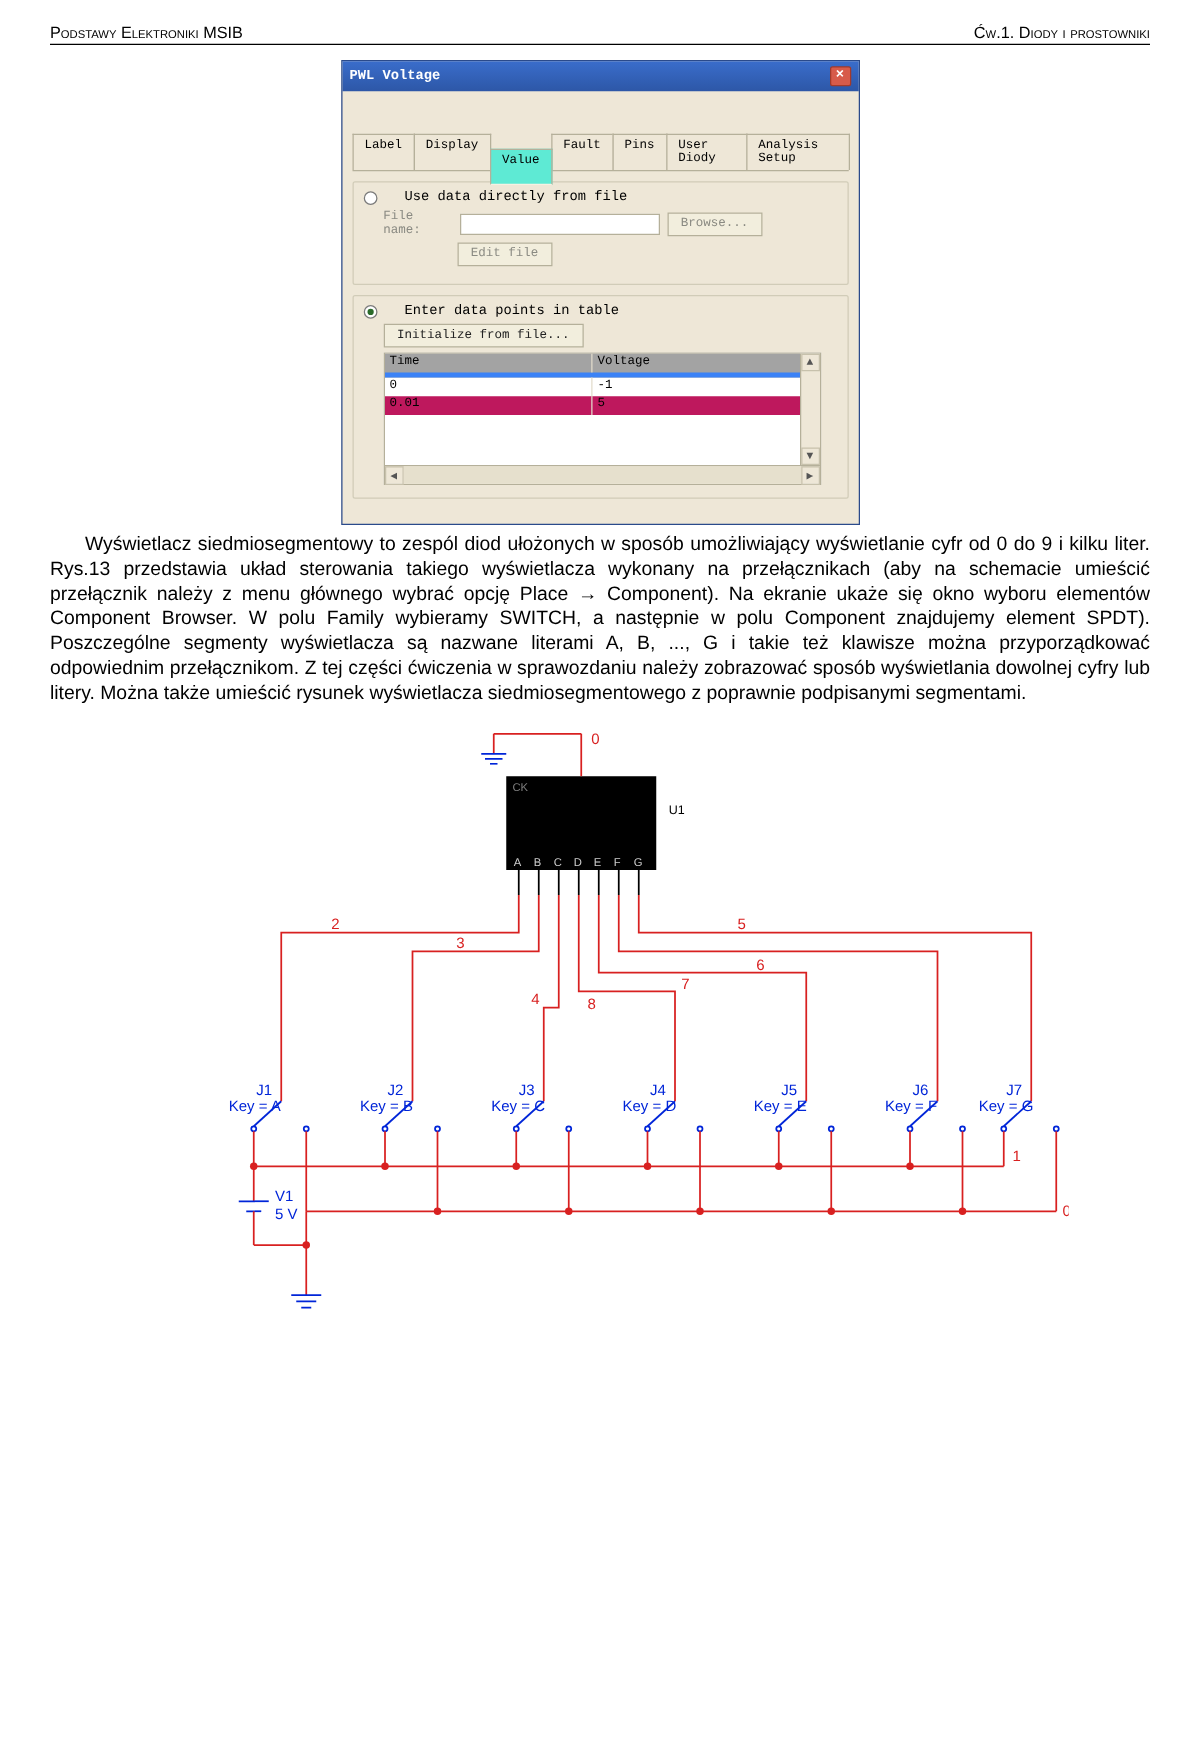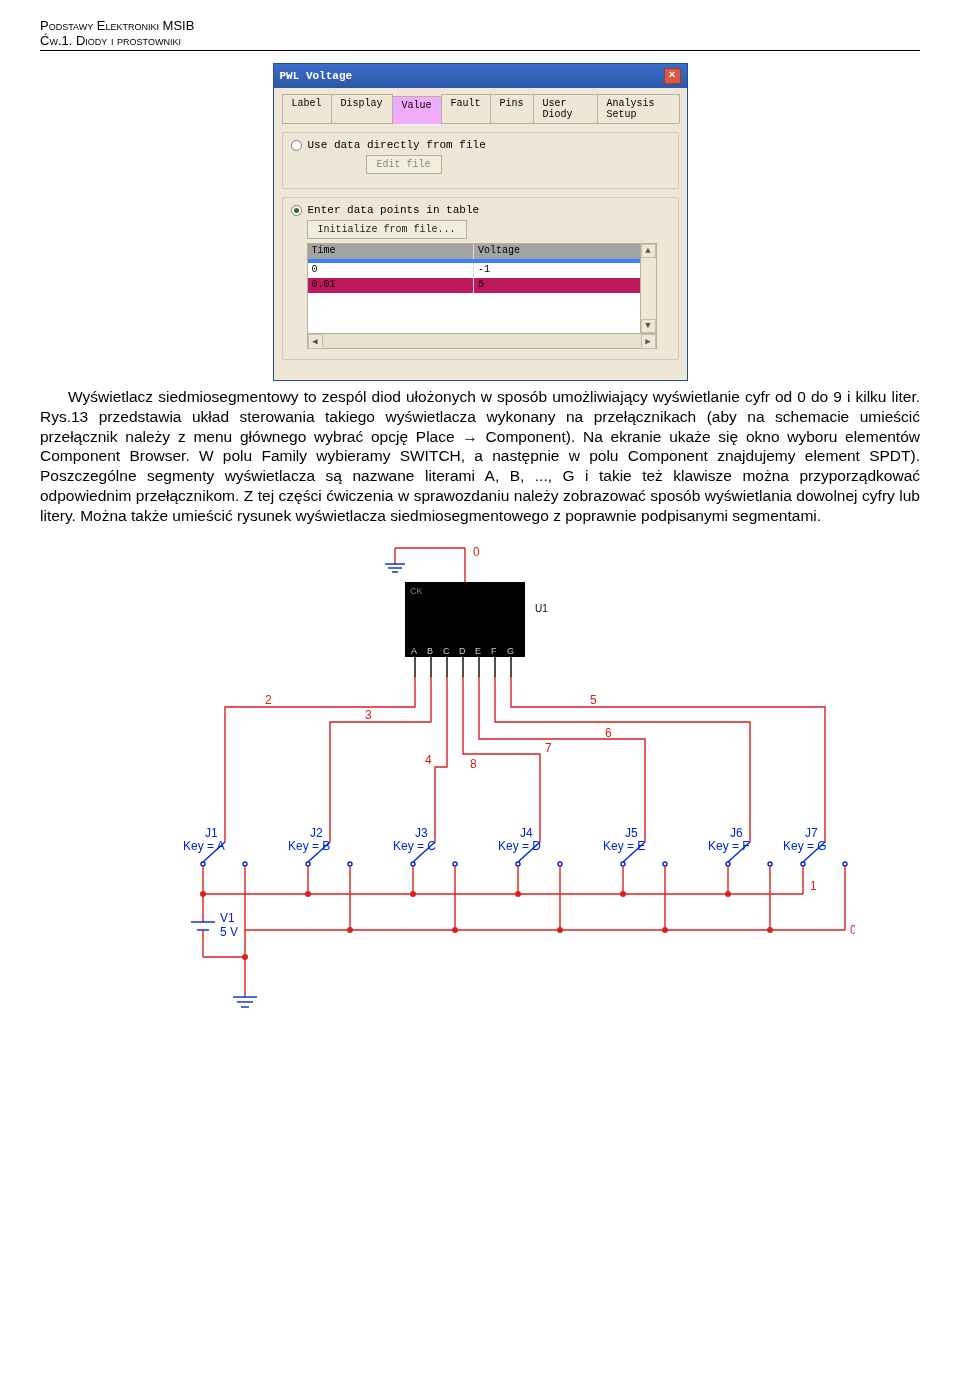--- a/index.html
+++ b/index.html
@@ -14,21 +14,20 @@
     padding: 18px 40px 20px 40px;
   }
   .topbar {
     display: flex;
     justify-content: space-between;
     font-variant: small-caps;
     font-size: 13px;
     border-bottom: 1px solid #000;
     padding-bottom: 2px;
     margin-bottom: 12px;
-    flex-direction: column;
   }
   
   .dlg-wrap { display: flex; justify-content: center; margin: 6px 0 6px; }
   .dlg {
     width: 415px;
     background: #eee7d7;
     border: 1px solid #2a4a8b;
     font-family: Liberation Mono, monospace;
     font-size: 11px;
   }
@@ -45,42 +44,42 @@
     width: 17px; height: 16px;
     background: #d75b4a;
     border: 1px solid #a33a2a;
     color: #fff;
     text-align: center;
     line-height: 13px;
     font-size: 11px;
     border-radius: 2px;
   }
   .dlg-body { padding: 6px 8px 12px; }
-  .tabs { display: flex; border-bottom: 1px solid #b5b09a; margin-bottom: 8px; }
+  .tabs { display: flex; border-bottom: 1px solid #b5b09a; margin-bottom: 8px; margin-top: 28px; }
   .tab {
     padding: 3px 9px;
     border: 1px solid #b5b09a;
     border-bottom: none;
     background: #eee7d7;
     font-size: 10px;
     margin-right: -1px;
   }
   .tab.active {
-    background: #f0abfc;
+    background: #5eead4;
     border-bottom: 1px solid #f6f1e2;
     position: relative;
-    top: 2px;
+    top: 12px;
   }
   .group {
     border: 1px solid #d1ccb8;
     padding: 6px 8px 10px;
     margin-bottom: 8px;
     border-radius: 2px;
   }
-  .radio-row { display: flex; align-items: center; gap: 6px; margin-bottom: 4px; }
+  .radio-row { display: flex; align-items: center; gap: 22px; margin-bottom: 4px; }
   .radio {
     width: 11px; height: 11px; border-radius: 50%;
     border: 1px solid #7a7a7a; background: #fff;
     display: inline-flex; align-items: center; justify-content: center;
   }
   .radio .dot {
     width: 5px; height: 5px; border-radius: 50%; background: #2a6b2a;
   }
   .editrow { display: flex; align-items: center; gap: 6px; margin: 4px 0 4px 16px; }
   .editrow label { color: #8a8a82; font-size: 10px; width: 55px; }
@@ -181,20 +180,25 @@
           <div class="tab">Fault</div>
           <div class="tab">Pins</div>
           <div class="tab">User Diody</div>
           <div class="tab">Analysis Setup</div>
         </div>
 
         <div class="group">
           <div class="radio-row">
             <span class="radio"></span>
             <span>Use data directly from file</span>
+          </div>
+          <div class="editrow">
+            <label>File name:</label>
+            <span class="field"></span>
+            <span class="btn">Browse...</span>
           </div>
           <div class="editrow" style="margin-left:75px;text-align:center;">
             <span class="btn">Edit file</span>
           </div>
         </div>
 
         <div class="group">
           <div class="radio-row">
             <span class="radio">
                 <span class="dot"></span>

